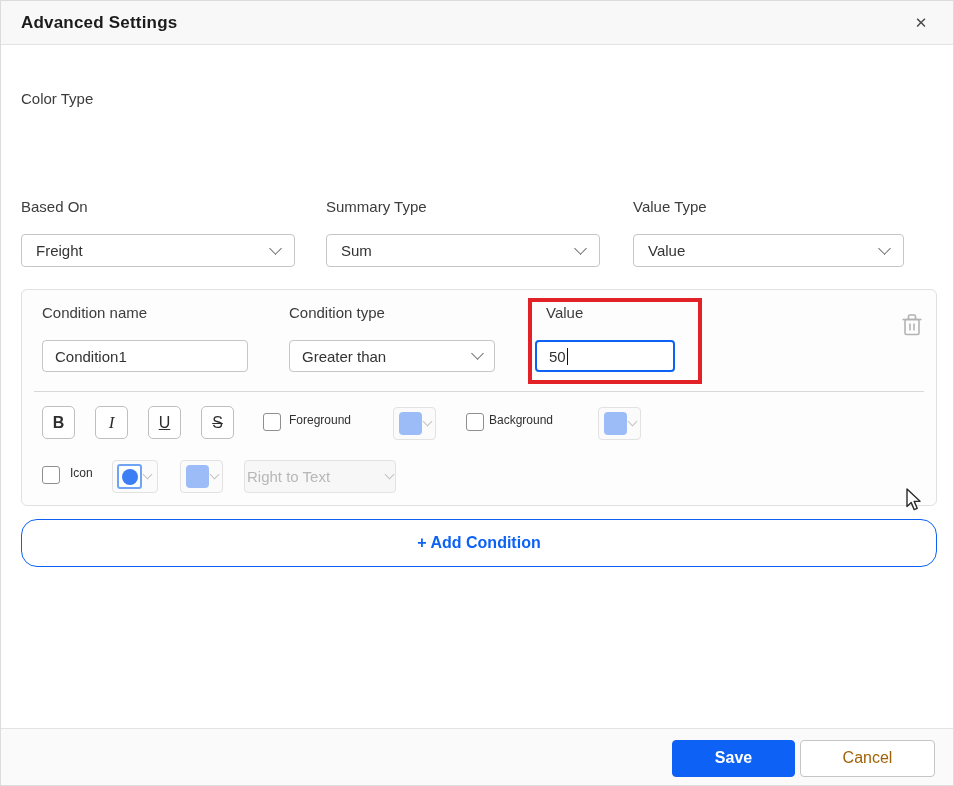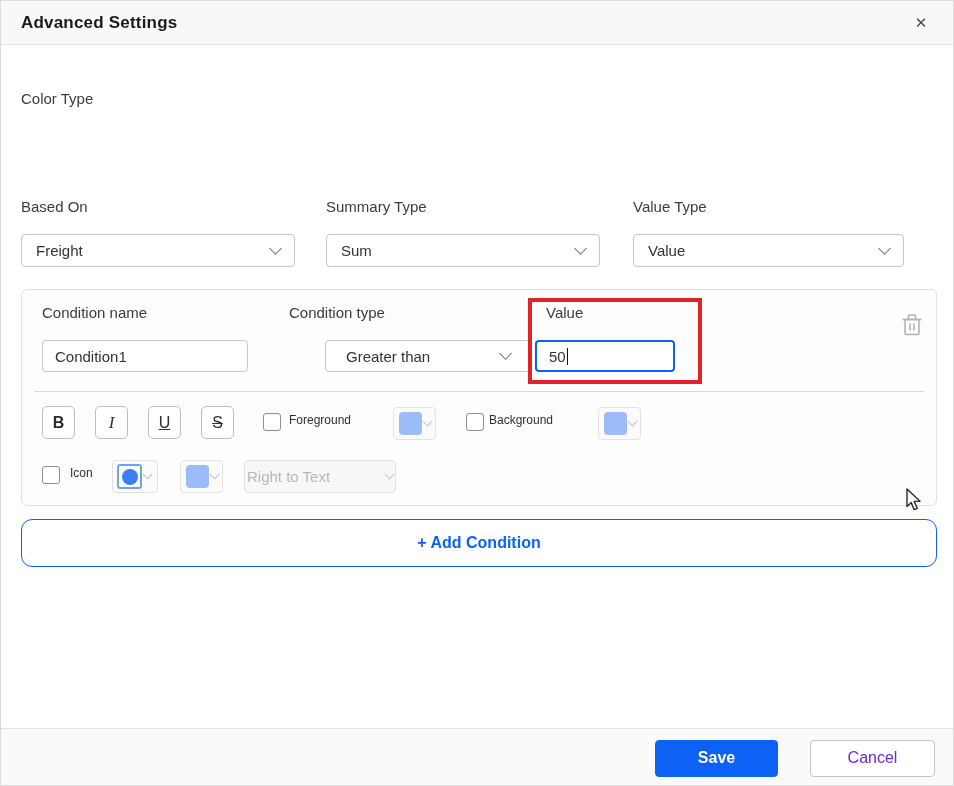--- a/index.html
+++ b/index.html
@@ -57,21 +57,21 @@
   }
   .fld-label { position:absolute; top:14px; font-size:15px; color:#3c3c3c; }
   .txt-input {
     position:absolute; top:50px; height:32px; background:#fff; border:1px solid #c6c6c6;
     border-radius:4px; display:flex; align-items:center; padding:0 12px; font-size:15px; color:#333;
   }
   .txt-input.focus { border:2px solid var(--primary); }
   .caret { display:inline-block; width:1px; height:17px; background:#111; margin-left:1px; }
   .mini-select {
     position:absolute; top:50px; height:32px; background:#fff; border:1px solid #c6c6c6;
-    border-radius:4px; display:flex; align-items:center; padding:0 20px; cursor:pointer;margin-left:36px;
+    border-radius:4px; display:flex; align-items:center; padding:0 12px; cursor:pointer;
   }
   .mini-select .val { font-size:15px; color:#333; flex:1; }
   .trash { position:absolute; top:22px; left:878px; width:24px; height:26px; cursor:pointer; }
   .divider { position:absolute; top:101px; left:12px; right:12px; height:1px; background:#d8d8d8; }
 
   .fmt-btn {
     position:absolute; top:116px; width:33px; height:33px; background:#fff;
     border:1px solid #bfbfbf; border-radius:5px; display:flex; align-items:center; justify-content:center;
     font-size:16px; color:#2e2e2e; cursor:pointer;
   }
@@ -99,34 +99,34 @@
 
   .dis-select {
     position:absolute; height:33px; background:#f7f7f7; border:1px solid #e3e3e3; border-radius:4px;
     display:flex; align-items:center; padding:0 2px;
   }
   .dis-select .val { font-size:15px; color:#b7b7b7; flex:1; margin-right:16px; }
 
   
   .add-btn {
     position:absolute; top:518px; left:20px; width:916px; height:48px; background:#fff;
-    border:1px solid var(--primary); border-radius:11px; display:flex; align-items:center; justify-content:center;
+    border:1px solid var(--primary); border-radius:16px; display:flex; align-items:center; justify-content:center;
     font-size:16px; font-weight:700; color:var(--primary); cursor:pointer;
   }
 
   
   .dlg-footer {
     position:absolute; top:727px; left:0; right:0; height:59px; background:#fafafa;
     border-top:1px solid #e3e3e3; display:flex; align-items:center; justify-content:flex-end;
-    padding:8px 18px; gap:32px;
+    padding:8px 18px; gap:5px;
   }
   .btn { height:37px; border-radius:4px; font-size:16px; display:flex; align-items:center;
          justify-content:center; cursor:pointer; }
   .btn-save { width:123px; background:var(--primary); color:#fff; font-weight:700; border:1px solid var(--primary); }
-  .btn-cancel { width:125px; background:#fff; color:#6d28d9; font-weight:500; border:1px solid #c5c5c5; }
+  .btn-cancel { width:135px; background:#fff; color:#a16207; font-weight:500; border:1px solid #c5c5c5; }
 
   
   .red-rect {
     position:absolute; top:297px; left:527px; width:174px; height:86px;
     border:4px solid var(--annotation); pointer-events:none; z-index:5;
   }
   .cursor { position:absolute; top:487px; left:903px; z-index:6; pointer-events:none; }
 </style>
 </head>
 <body>

